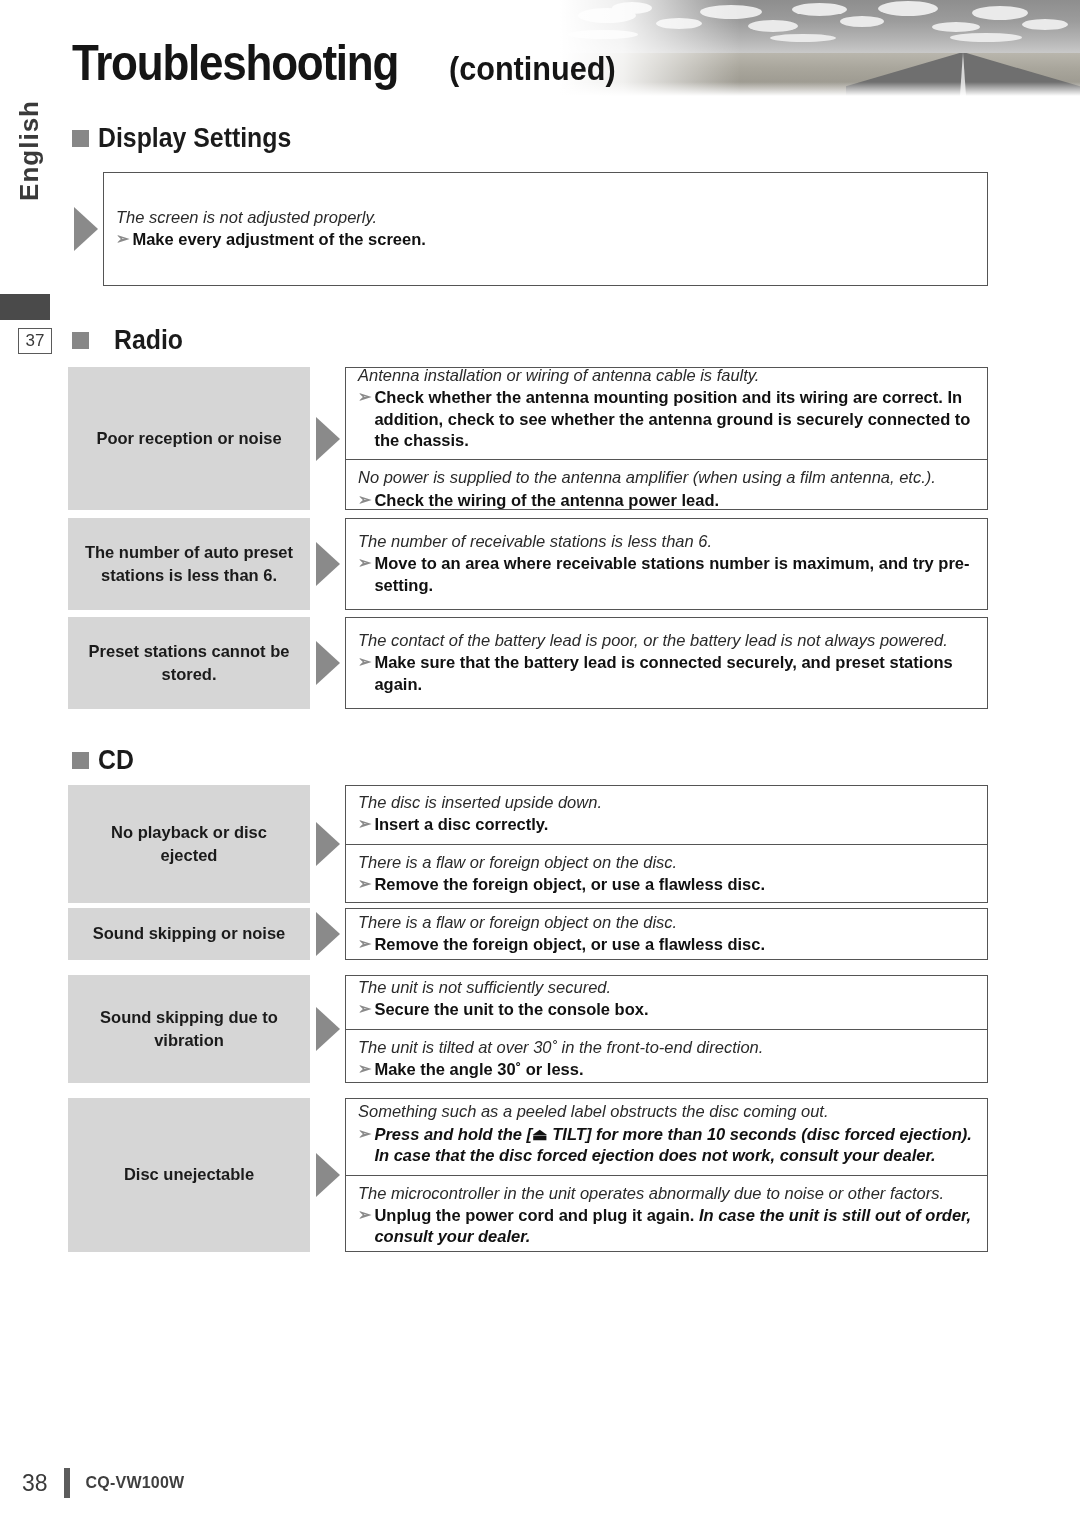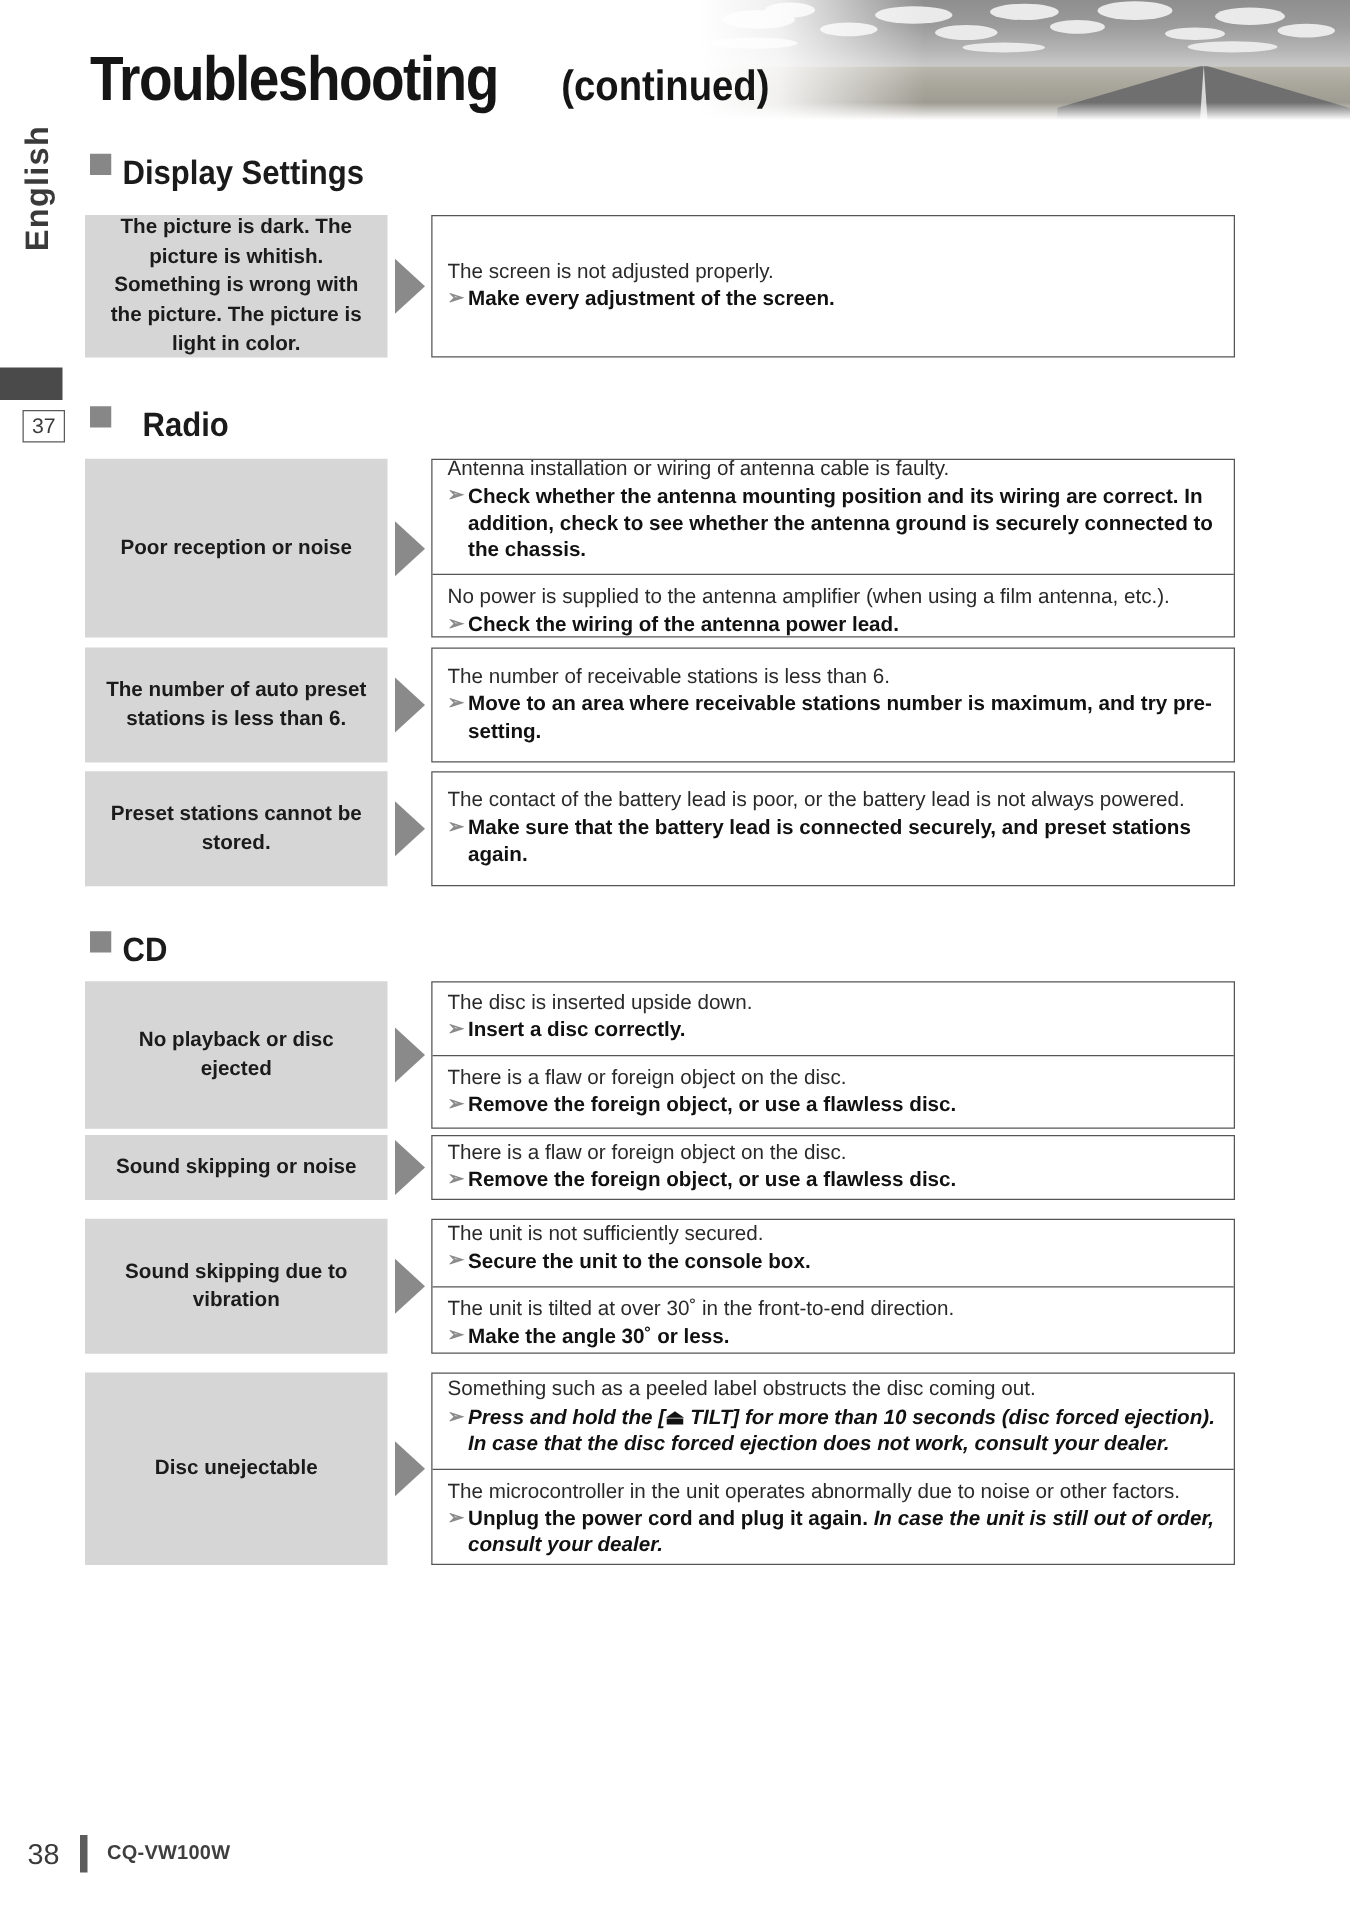--- a/index.html
+++ b/index.html
@@ -161,20 +161,21 @@
     line-height: 23px;
     font-size: 17px;
     color: #3a3a3a;
     font-family: "Liberation Sans Narrow", "Liberation Sans", sans-serif;
   }
 
   
   .section-heading {
     position: absolute;
     display: flex;
+    align-items: center;
     gap: 9px;
   }
   .bullet-sq {
     width: 17px;
     height: 17px;
     background: #878787;
     display: inline-block;
     flex: none;
   }
   .section-heading .sec-title {
@@ -242,20 +243,21 @@
     padding: 7px 10px 8px 12px;
   }
   .cause-block + .cause-block {
     border-top: 1.5px solid #555555;
   }
   .cause-line {
     font-size: 16.5px;
     line-height: 1.3;
     color: #2a2a2a;
     font-family: "Liberation Sans Narrow", "Liberation Sans", sans-serif;
+    font-style: italic;
   }
   .fix-line {
     font-size: 16.5px;
     line-height: 1.3;
     color: #111111;
     font-weight: bold;
     font-family: "Liberation Sans Narrow", "Liberation Sans", sans-serif;
     display: flex;
     align-items: flex-start;
     gap: 2px;
@@ -340,23 +342,20 @@
   <div class="sidebar-bar"></div>
   <div class="sidebar-pagenum">37</div>
 </div>
 
 <div class="section-heading" style="top:123px; left:72px;">
   <span class="bullet-sq"></span>
   <span class="sec-title">Display Settings</span>
 </div>
 
 <div class="trouble-row" style="top:172px; height:114px;">
-  <div class="symptom-cell">
-    <span class="symptom-text">The picture is dark. The picture is whitish. Something is wrong with the picture. The picture is light in color.</span>
-  </div>
   <div class="arrow-cell">
     <span class="arrow-tri"></span>
   </div>
   <div class="causes-cell">
     <div class="cause-block">
       <div class="cause-line">The screen is not adjusted properly.</div>
       <div class="fix-line">
         <span class="fix-arrow">➢</span>
         <span class="fix-text ital">Make every adjustment of the screen.</span>
       </div>

